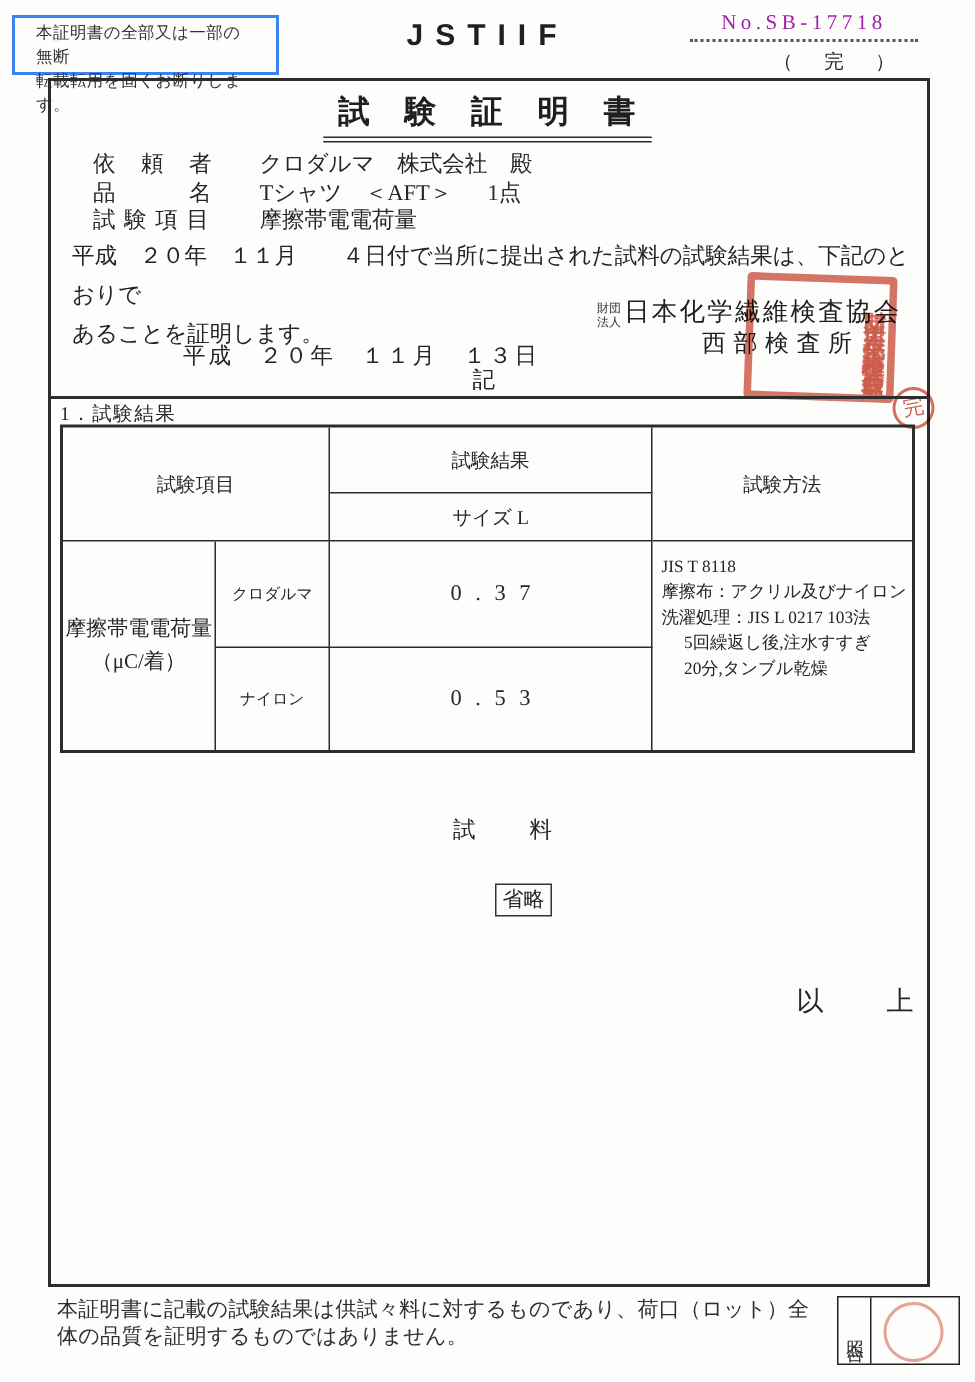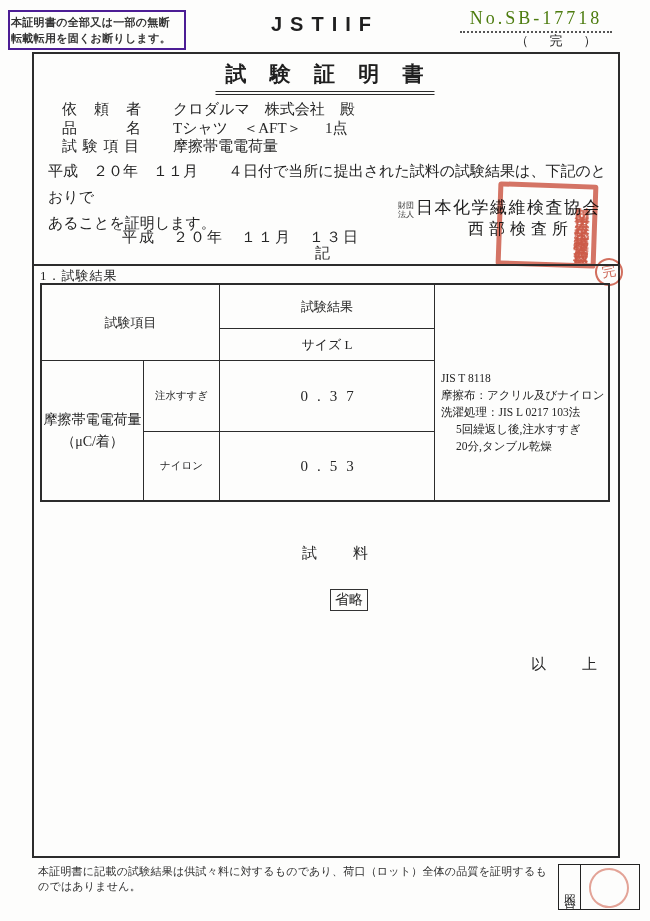--- a/index.html
+++ b/index.html
@@ -7,31 +7,31 @@
   body { font-family:"Liberation Serif","DejaVu Serif",serif; color:#262626; }
   .page {
     position:relative; width:650px; height:921px; margin:0 auto;
     background:#fdfdfc; overflow:hidden;
   }
   .abs { position:absolute; }
 
   
   .disclaimer {
     left:8px; top:10px; width:178px; height:40px;
-    border:2px solid #4c1d95; padding:2px 1px;
-    font-size:11px; line-height:16px; letter-spacing:.3px; color:#333;font-weight:bold;
+    border:2px solid #3b82f6; padding:2px 14px;
+    font-size:11px; line-height:16px; letter-spacing:.3px; color:#333;
   }
   .brand {
     left:240px; top:13px; width:170px; text-align:center;
     font-family:"Liberation Sans","DejaVu Sans",sans-serif;
     font-size:20px; font-weight:bold; letter-spacing:8px; color:#1f1f1f;
   }
   .cert-no {
     left:460px; top:8px; width:152px; text-align:center;
-    font-size:18px; letter-spacing:3px; color:#4d7c0f;
+    font-size:14px; letter-spacing:3px; color:#a21caf;
     border-bottom:2px dotted #555; padding-bottom:2px;
   }
   .completion {
     left:502px; top:32px; width:112px; text-align:center;
     font-size:13px; letter-spacing:4px; color:#2a2a2a;
   }
 
   
   .main-box { left:32px; top:52px; width:588px; height:806px; border:2px solid #2c2c2c; }
   .divider  { left:32px; top:264px; width:588px; height:2px; background:#2c2c2c; }
@@ -87,24 +87,24 @@
   .c-method {
     grid-column:4; grid-row:3/5;
     display:block; text-align:left; padding:9px 3px 0 6px;
     font-size:11.5px; line-height:17px; color:#242424;
   }
   .method-line.indent { padding-left:15px; }
 
   
   .sample-label { left:302px; top:544px; font-size:15px; letter-spacing:2px; }
   .omitted-box  { left:310px; top:589px; border:1.5px solid #333; padding:1px 4px; font-size:14px;margin-left:20px; }
-  .closing-mark { left:531px; top:655px; font-size:15px; letter-spacing:2px; }
-
-  
-  .footer-note { left:38px; width:515px; font-size:11px; letter-spacing:.2px; color:#2e2e2e; }
+  .closing-mark { left:531px; top:655px; font-size:18px; letter-spacing:2px; }
+
+  
+  .footer-note { left:38px; width:515px; font-size:14px; letter-spacing:.2px; color:#2e2e2e; }
   .fn1 { top:864px; } .fn2 { top:922px; }
   .verify-box {
     left:558px; top:864px; width:82px; height:46px;
     border:1.5px solid #222; display:flex;
   }
   .verify-label-cell {
     width:22px; border-right:1.5px solid #222;
     display:flex; align-items:center; justify-content:center;
     writing-mode:vertical-rl; font-size:12px; letter-spacing:3px; color:#222;
   }
@@ -182,27 +182,28 @@
   <div class="abs ki-mark">記</div>
 
   <div class="abs divider"></div>
 
   <div class="abs results-heading">1．試験結果</div>
 
   <div class="abs results-table">
     <div class="cell bR bB c-head-item">試験項目</div>
     <div class="cell bR bB c-head-size">サイズ L</div>
     <div class="cell bR bB c-head-result">試験結果</div>
+    <div class="cell bB c-head-method">試験方法</div>
 
     <div class="cell bR c-body-item">
       <div>摩擦帯電電荷量</div>
       <div>（μC/着）</div>
     </div>
 
-    <div class="cell bR bB c-mat1">注水すすぎ</div>
+    <div class="cell bR bB c-mat1">クロダルマ</div>
     <div class="cell bR bB c-val c-val1">0.37</div>
     <div class="cell bR c-mat2">ナイロン</div>
     <div class="cell bR c-val c-val2">0.53</div>
 
     <div class="cell c-method">
       <div class="method-line">JIS T 8118</div>
       <div class="method-line">摩擦布：アクリル及びナイロン</div>
       <div class="method-line">洗濯処理：JIS L 0217 103法</div>
       <div class="method-line indent">5回繰返し後,注水すすぎ</div>
       <div class="method-line indent">20分,タンブル乾燥</div>

